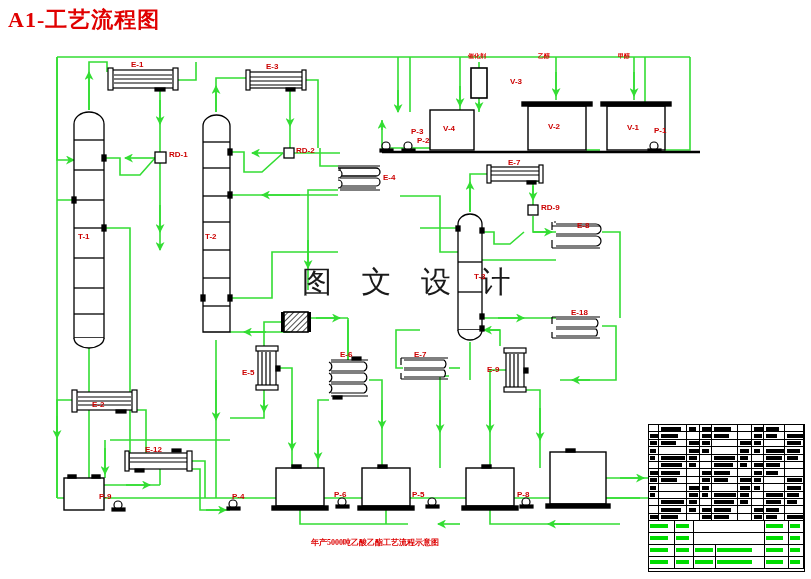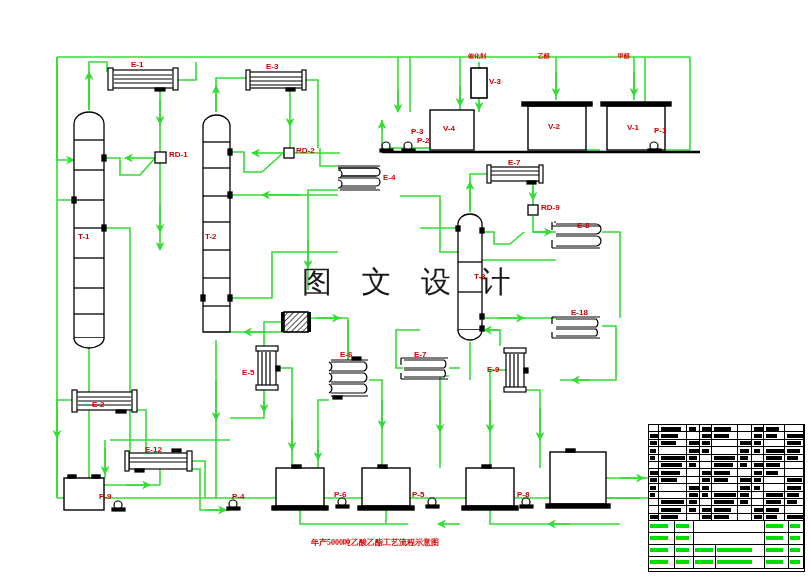--- a/index.html
+++ b/index.html
@@ -457,20 +457,21 @@
           <circle cx="526" cy="502" r="4"></circle>
           <rect x="520" y="505" width="13" height="3" fill="#000"></rect>
         </g>
       <g>
           <circle cx="118" cy="505" r="4"></circle>
           <rect x="112" y="508" width="13" height="3" fill="#000"></rect>
         </g>
     </g>
   </svg>
 
+  <div class="title-text">A1-工艺流程图</div>
 
   <div class="watermark">图 文 设 计</div>
 
   <div class="caption">年产5000吨乙酸乙酯工艺流程示意图</div>
 
   <div class="lbl" style="left:78px;top:232px">T-1</div>
   <div class="lbl" style="left:205px;top:232px">T-2</div>
   <div class="lbl" style="left:474px;top:272px">T-3</div>
 
   <div class="lbl" style="left:131px;top:60px">E-1</div>
@@ -485,21 +486,21 @@
   <div class="lbl" style="left:414px;top:350px">E-7</div>
   <div class="lbl" style="left:571px;top:308px">E-18</div>
   <div class="lbl" style="left:145px;top:445px">E-12</div>
 
   <div class="lbl" style="left:169px;top:150px">RD-1</div>
   <div class="lbl" style="left:296px;top:146px">RD-2</div>
   <div class="lbl" style="left:541px;top:203px">RD-9</div>
 
   <div class="lbl" style="left:627px;top:123px">V-1</div>
   <div class="lbl" style="left:548px;top:122px">V-2</div>
-  <div class="lbl" style="left:489px;top:77px">V-3</div>
+  <div class="lbl" style="left:510px;top:77px">V-3</div>
   <div class="lbl" style="left:443px;top:124px">V-4</div>
 
   <div class="lbl-cn" style="left:468px;top:52px">催化剂</div>
   <div class="lbl-cn" style="left:538px;top:52px">乙醇</div>
   <div class="lbl-cn" style="left:618px;top:52px">甲醇</div>
 
   <div class="lbl" style="left:654px;top:126px">P-1</div>
   <div class="lbl" style="left:417px;top:136px">P-2</div>
   <div class="lbl" style="left:411px;top:127px">P-3</div>
   <div class="lbl" style="left:232px;top:492px">P-4</div>

